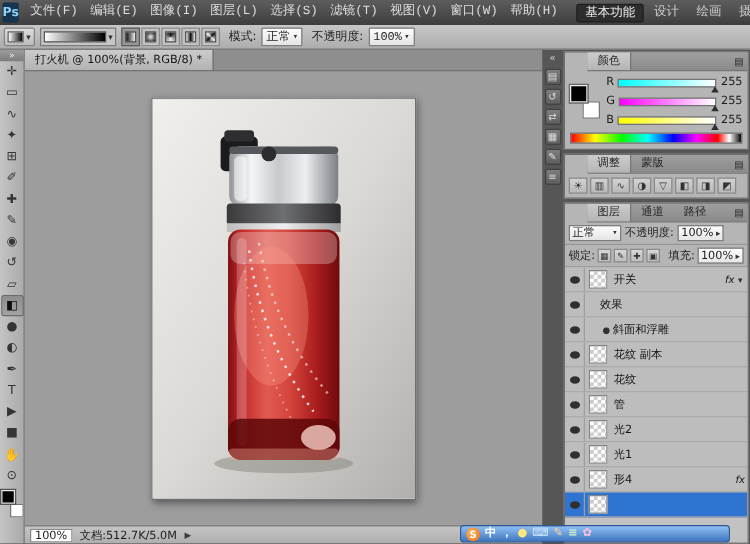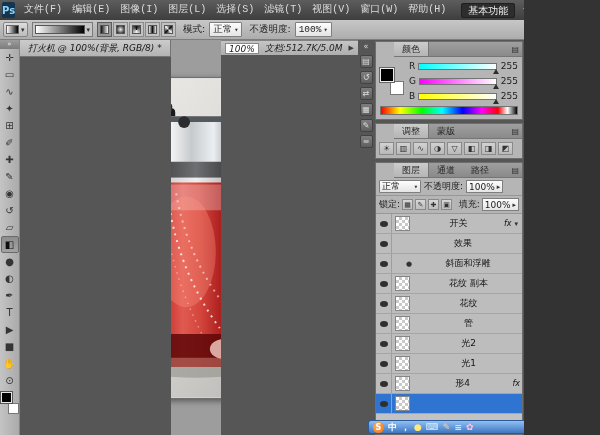--- a/index.html
+++ b/index.html
@@ -1,17 +1,17 @@
 <!DOCTYPE html>
 <html><head>
 <meta charset="utf-8">
 <style>
   * { box-sizing: border-box; margin: 0; padding: 0; }
   body { background:#333; font-family:"DejaVu Sans", sans-serif; }
-  #app { position:relative; width:524px; height:435px; background:#565656; overflow:hidden;
+  #app { position:relative; width:600px; height:435px; background:#565656; overflow:hidden;
          font-size:11px; user-select:none; }
 
   
   .menubar { position:absolute; top:0; left:0; right:0; height:20px;
     background:linear-gradient(#5d5d5d,#3e3e3e); display:flex; align-items:center; color:#ddd; }
   .pslogo { width:20px; height:16px; margin:0 4px 0 2px; background:#14344f; color:#8fd2f7;
     font-weight:bold; font-size:10px; display:flex; align-items:center; justify-content:center; border-radius:2px; }
   .menus { display:flex;font-family:Liberation Mono, monospace; }
   .menu-item { padding:0 5px; height:20px; line-height:20px; font-size:10px; white-space:nowrap; cursor:default; }
   .workspaces { display:flex; margin-left:10px; align-items:center; }
@@ -57,21 +57,21 @@
     color:#eee; font-size:7px; line-height:8px; text-align:center; }
   .tool { width:18px; height:17px; display:flex; align-items:center; justify-content:center;
     font-size:10px; color:#353535; }
   .tool.active { background:linear-gradient(#8d8d8d,#a3a3a3); border:1px solid #6b6b6b; border-radius:2px; color:#0e0e0e; }
   .swatches { position:relative; width:18px; height:22px; margin-top:3px; }
   .fg-swatch { position:absolute; top:0; left:0; width:11px; height:11px; background:#000;
     border:1px solid #e8e8e8; box-shadow:0 0 0 1px #555; z-index:2; }
   .bg-swatch { position:absolute; bottom:0; right:0; width:11px; height:11px; background:#fff; border:1px solid #777; }
 
   
-  .docarea { position:absolute; left:20px; top:40px; right:166px; bottom:0; display:flex; flex-direction:row;font-style:italic; }
+  .docarea { position:absolute; left:20px; top:40px; right:166px; bottom:0; display:flex; flex-direction:column; }
   .tabbar { height:17px; background:#8e8e8e; display:flex; border-bottom:1px solid #747474; }
   .doctab { background:linear-gradient(#cbcbcb,#b3b3b3); border-right:1px solid #747474;
     padding:0 8px; font-size:9px; line-height:16px; color:#161616; white-space:nowrap; overflow:hidden; max-width:240px; }
   .canvas { flex:1; background:#9d9d9d; display:flex; align-items:center; justify-content:center; overflow:hidden; }
   .photo { width:212px; height:322px; border:1px solid #6f6f6f; box-shadow:1px 2px 6px rgba(0,0,0,.45); background:#ddd; }
   .photo svg { display:block; }
   .statusbar { height:15px; background:linear-gradient(#c5c5c5,#aeaeae); border-top:1px solid #828282;
     display:flex; align-items:center; font-size:9px; color:#1d1d1d; gap:6px; padding:0 4px; }
   .zoombox { background:#fff; border:1px solid #8a8a8a; padding:0 3px; height:11px; line-height:10px; }
   .status-arrow { font-size:7px; color:#3c3c3c; }
@@ -119,21 +119,21 @@
   .layers-panel { flex:1; display:flex; flex-direction:column; margin-bottom:0; overflow:hidden; }
   .blendrow { display:flex; align-items:center; gap:3px; padding:2px 3px; font-size:9px;
     border-bottom:1px solid #979797; color:#1b1b1b; }
   .select.small { height:13px; font-size:9px; padding:0 2px; min-width:42px; justify-content:space-between; }
   .spin { display:flex; align-items:center; background:linear-gradient(#fdfdfd,#e6e6e6);
     border:1px solid #7f7f7f; height:13px; padding:0 2px; font-size:9px; white-space:nowrap; }
   .lockrow { display:flex; align-items:center; gap:2px; padding:2px 3px; font-size:9px;
     border-bottom:1px solid #979797; color:#1b1b1b; }
   .lockicon { width:11px; height:11px; border:1px solid #8a8a8a; background:linear-gradient(#d7d7d7,#bebebe);
     font-size:7px; color:#333; display:flex; align-items:center; justify-content:center; }
-  .layers-list { flex:1; background:#c2c2c2; overflow:hidden;text-align:center; }
+  .layers-list { flex:1; background:#c2c2c2; overflow:hidden; }
   .layer-row { display:flex; align-items:center; height:20px; border-bottom:1px solid #a5a5a5;
     background:#bdbdbd; font-size:9px; color:#141414; }
   .layer-row.selected { background:#2f74d0; color:#fff; }
   .eyebox { width:16px; height:100%; border-right:1px solid #9e9e9e; flex:none;
     display:flex; align-items:center; justify-content:center; }
   .eyedot { width:8px; height:6px; background:#2f2f2f; border-radius:50%; }
   .thumb { width:15px; height:15px; margin:0 3px; border:1px solid #858585; flex:none; }
   .checker { background-color:#fff;
     background-image:linear-gradient(45deg,#c9c9c9 25%,transparent 25%,transparent 75%,#c9c9c9 75%),
                      linear-gradient(45deg,#c9c9c9 25%,transparent 25%,transparent 75%,#c9c9c9 75%);

